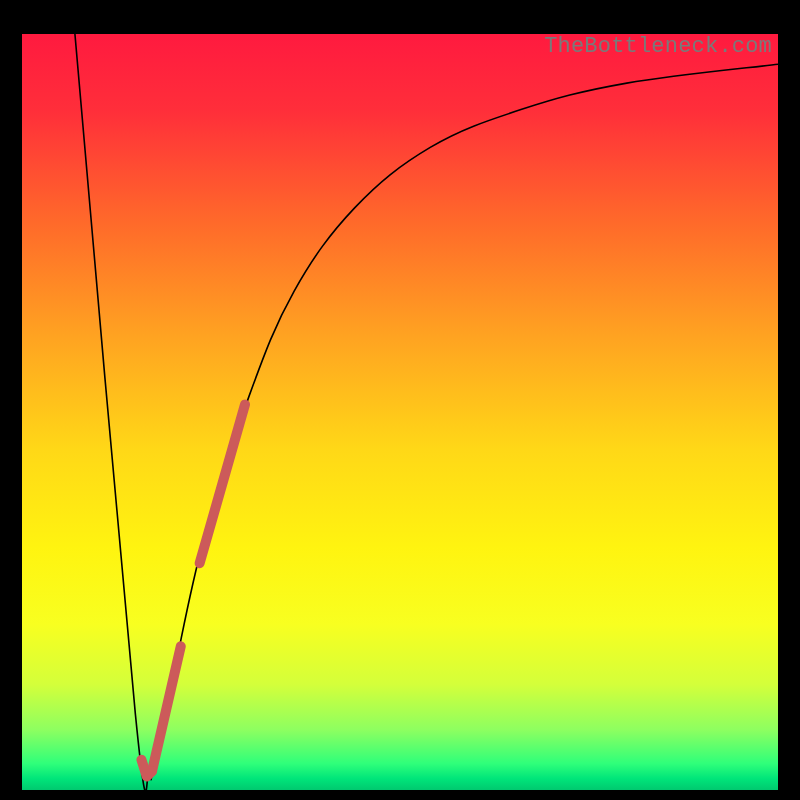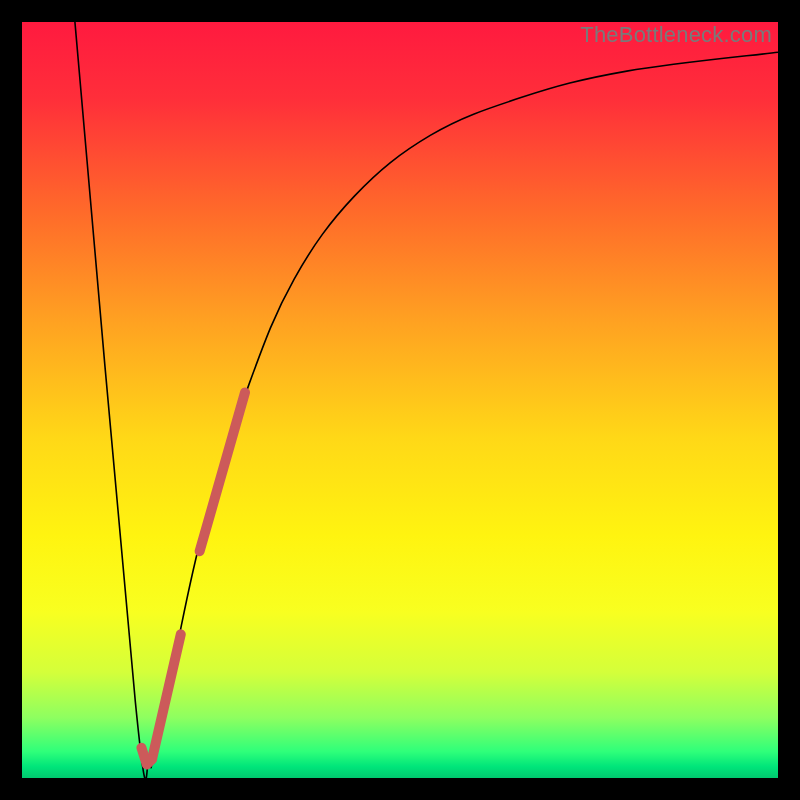--- a/index.html
+++ b/index.html
@@ -14,24 +14,25 @@
   .frame {
     position: absolute;
     left: 0; top: 0;
     width: 800px;
     height: 800px;
     background: #000;
   }
   .plot {
     position: absolute;
     left: 22px;
-    top: 22px;
+    top: 34px;
     width: 756px;
     height: 756px;
     overflow: hidden;
+    font-family: Liberation Mono, monospace;
   }
   .watermark {
     position: absolute;
     top: 0px;
     right: 6px;
     color: #7a7a7a;
     font-size: 22px;
     font-weight: 500;
     letter-spacing: 0.2px;
     z-index: 5;

